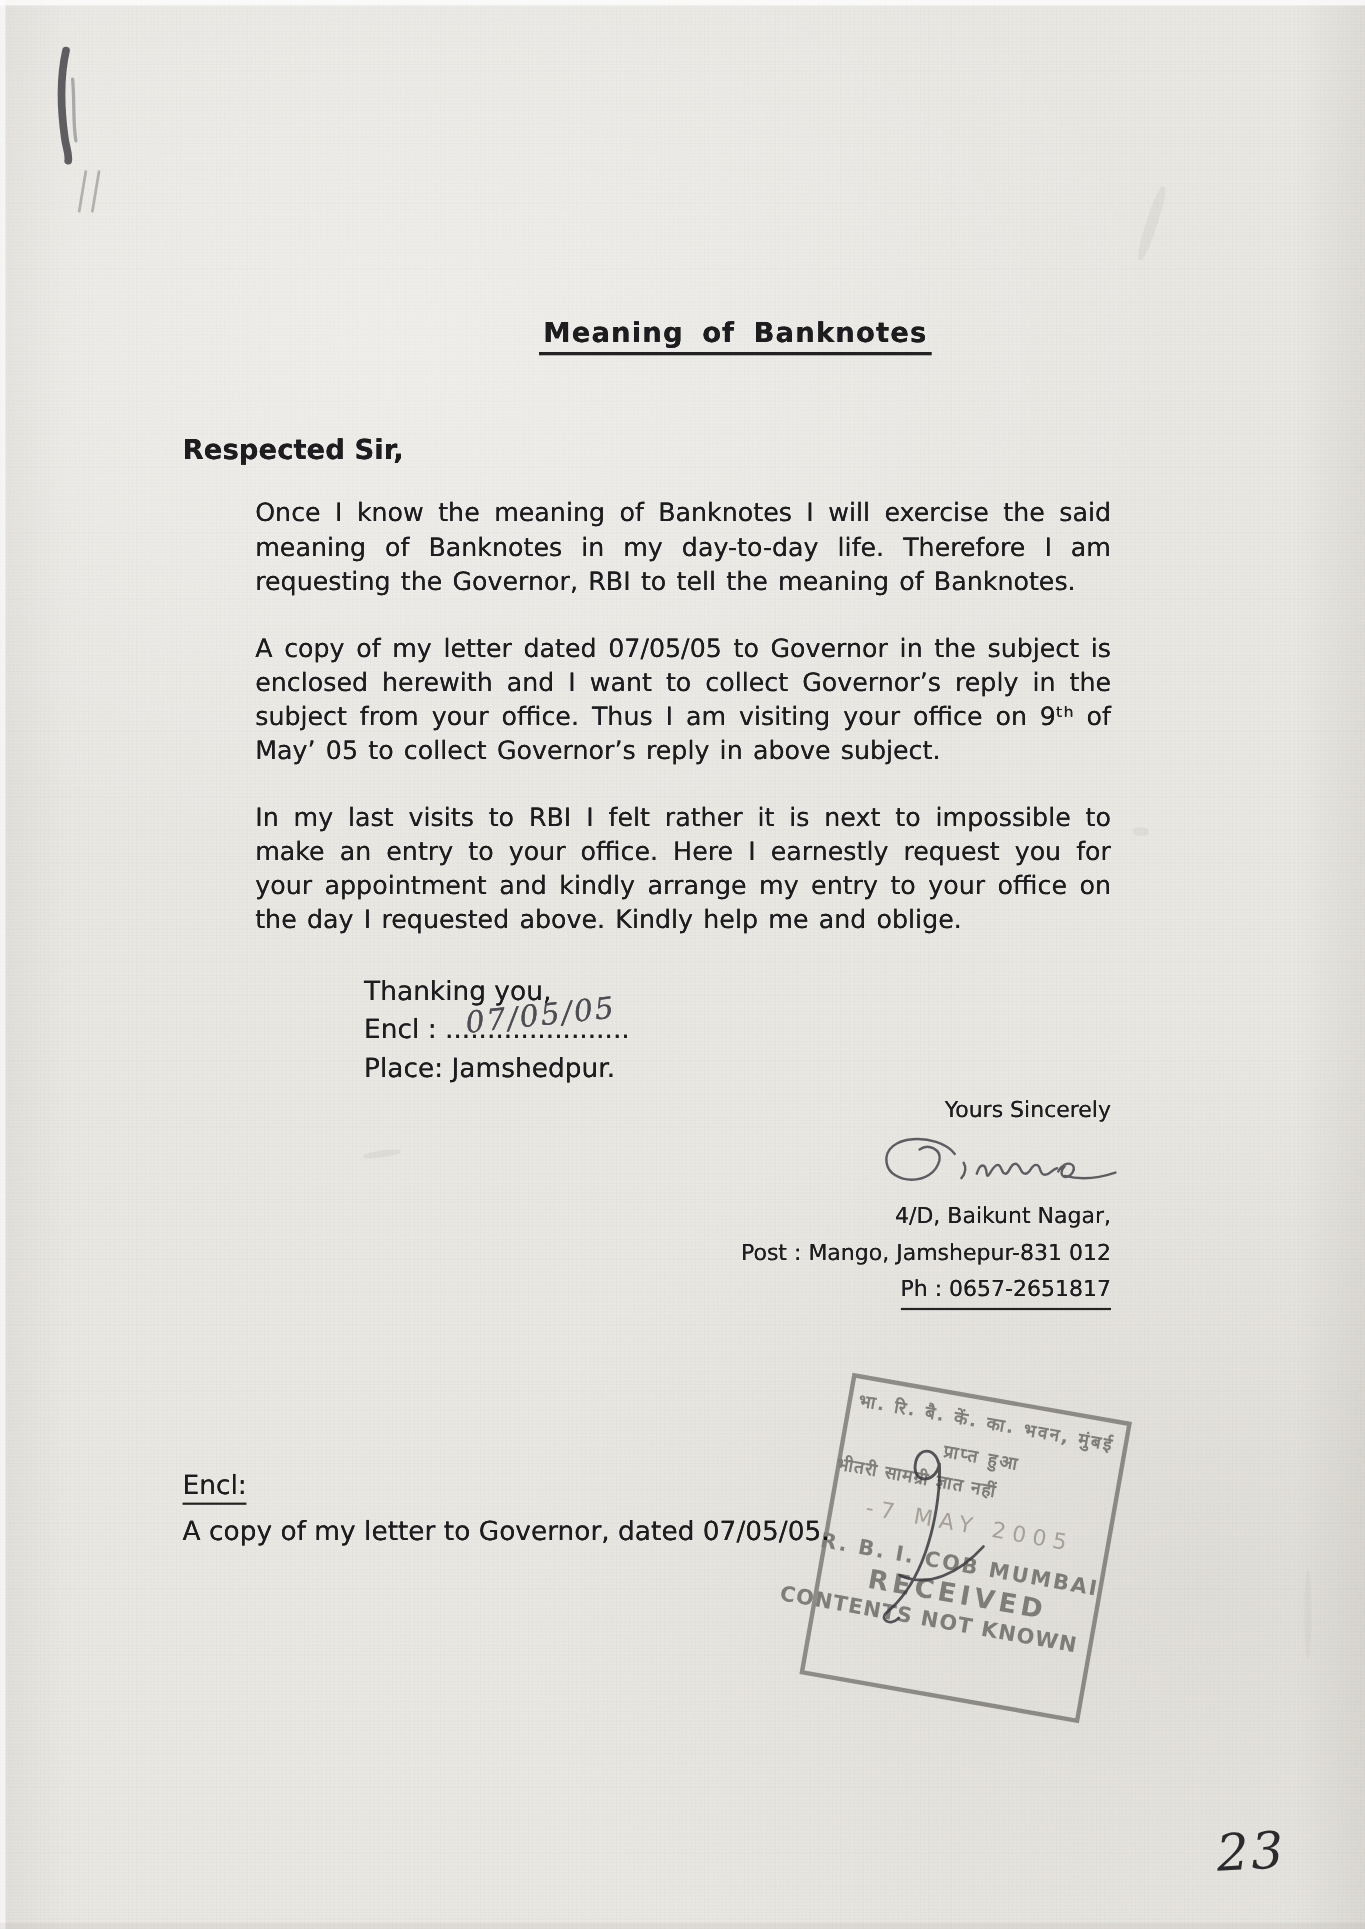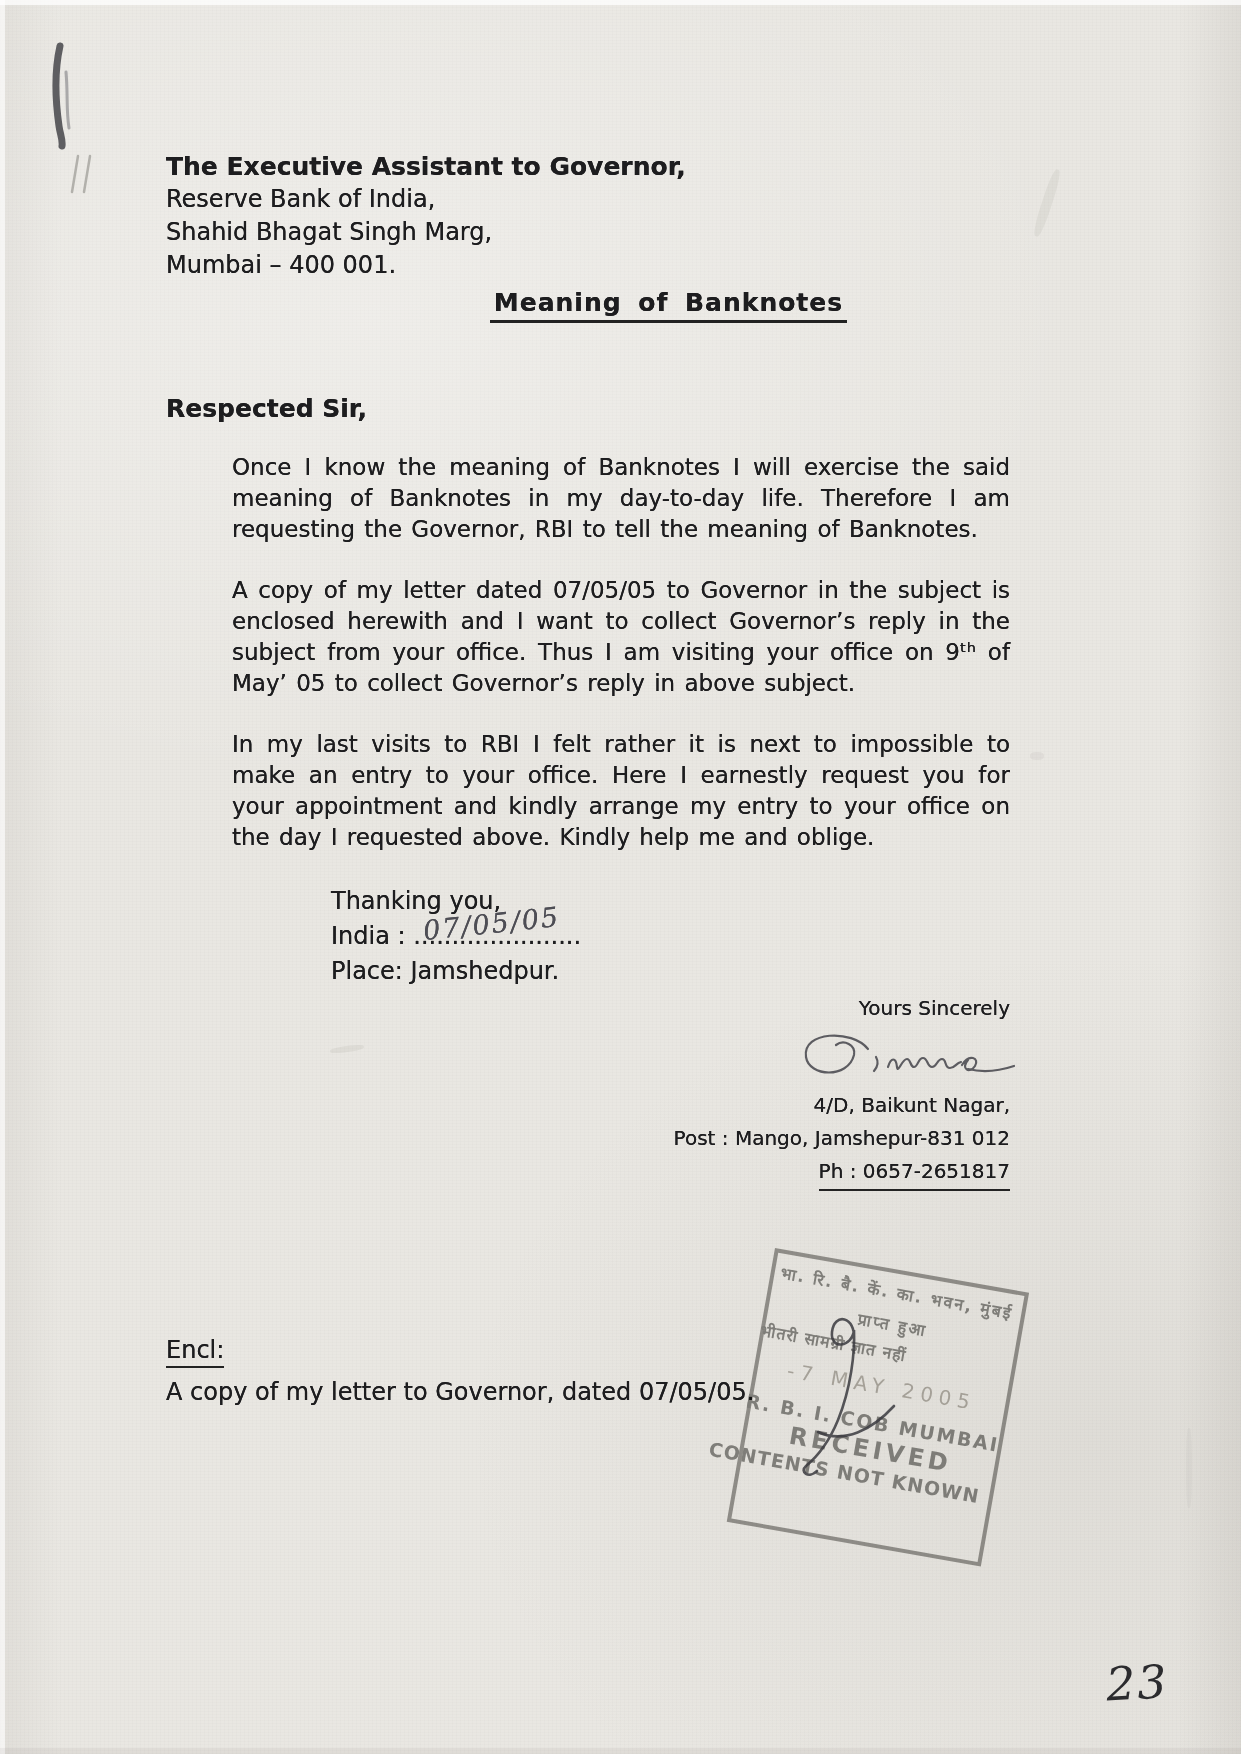--- a/index.html
+++ b/index.html
@@ -106,43 +106,37 @@
   </svg>
   <svg class="tick-marks" width="40" height="46" viewBox="0 0 40 46">
     <path d="M12 4 L 6 40 M24 4 L 18 40" fill="none" stroke="#9a9893" stroke-width="2.5" stroke-linecap="round" opacity="0.7"></path>
   </svg>
 
   <div class="smudge a"></div>
   <div class="smudge b"></div>
   <div class="smudge c"></div>
   <div class="smudge d"></div>
 
-  <div class="recipient ink">
-    <div class="r-name">The Executive Assistant to Governor,</div>
-    <div>Reserve Bank of India,</div>
-    <div>Shahid Bhagat Singh Marg,</div>
-    <div>Mumbai – 400 001.</div>
-  </div>
 
   <div class="subject-wrap">
     <span class="subject ink">Meaning of Banknotes</span>
   </div>
 
   <div class="salutation ink">Respected Sir,</div>
 
   <div class="body-block">
     <p class="ink">Once I know the meaning of Banknotes I will exercise the said meaning of Banknotes in my day-to-day life. Therefore I am requesting the Governor, RBI to tell the meaning of Banknotes.</p>
     <p class="ink">A copy of my letter dated 07/05/05 to Governor in the subject is enclosed herewith and I want to collect Governor’s reply in the subject from your office.  Thus I am visiting your office on 9ᵗʰ of May’ 05 to collect Governor’s reply in above subject.</p>
     <p class="ink">In my last visits to RBI I felt rather it is next to impossible to make an entry to your office.  Here I earnestly request you for your appointment and kindly arrange my entry to your office on the day I requested above.  Kindly help me and oblige.</p>
   </div>
 
   <div class="closing ink">
     <div>Thanking you,</div>
     <div class="date-line">
-      <span>India : </span><span>......................</span>
+      <span>Encl : </span><span>......................</span>
       <span class="hand-date">07/05/05</span>
     </div>
     <div>Place: Jamshedpur.</div>
   </div>
 
   <div class="sig-block ink">
     <div>Yours Sincerely</div>
     <svg class="sig-scribble" width="240" height="58" viewBox="0 0 240 58">
       <g fill="none" stroke="#4a4a50" stroke-width="2.2" stroke-linecap="round" opacity="0.88">
         <path d="M92 22 C 76 2, 26 4, 30 30 C 33 50, 72 52, 78 28 C 80 18, 68 12, 60 18"></path>

